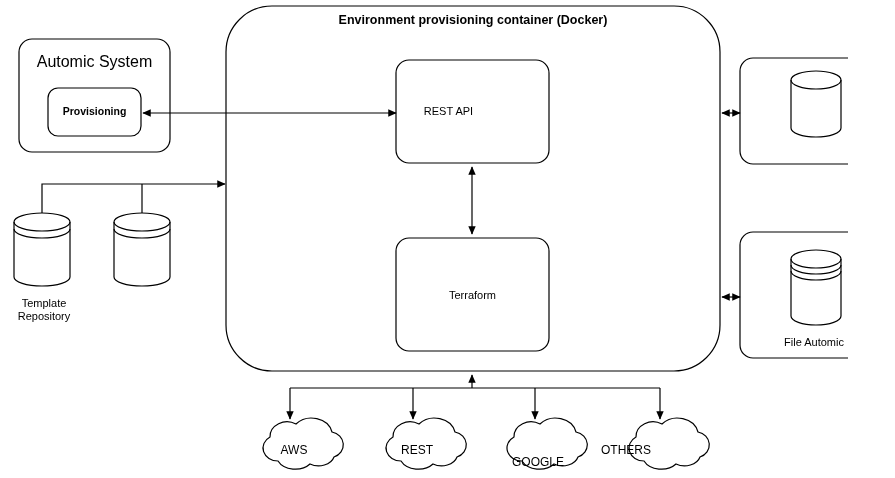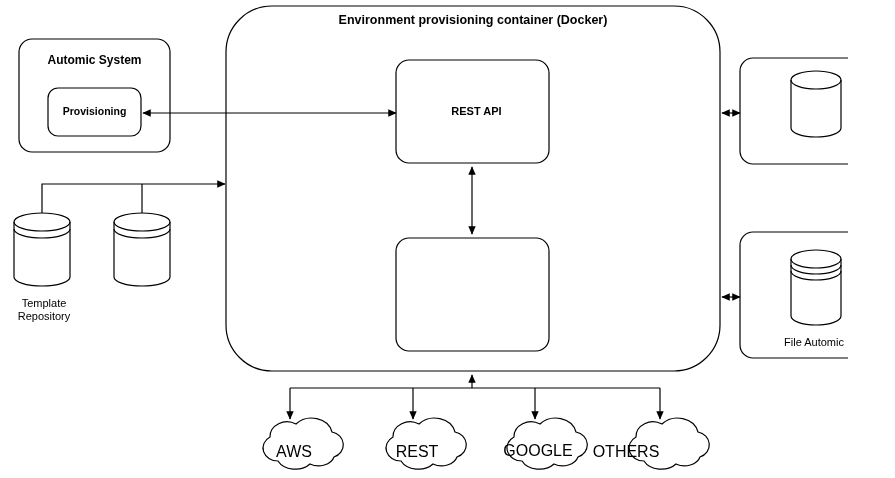--- a/index.html
+++ b/index.html
@@ -49,32 +49,32 @@
     text-align: center;
     line-height: 1.18;
     white-space: pre-line;
     font-family: "Liberation Sans", sans-serif;
   }
   .lbl-title {
     font-weight: bold;
     font-size: 12.5px;
   }
   .lbl-sub {
-    font-weight: bold;
-    font-size: 12px;
+    font-weight: normal;
+    font-size: 16px;
   }
   .lbl-body {
     font-size: 10.5px;
     font-weight: bold;
   }
   .lbl-node {
     font-size: 11px;
   }
   .lbl-cloud {
-    font-size: 16px;
+    font-size: 12px;
   }
 </style>
 </head>
 <body>
 
 <div id="canvas">
 
   <svg class="diagram" viewBox="0 0 895 478">
     <defs>
       <marker id="arrow-end" viewBox="0 0 10 10" refX="9.2" refY="5" markerWidth="7" markerHeight="7" orient="auto-start-reverse">
@@ -158,31 +158,32 @@
     <path class="conn" d="M 535 388 L 535 419" marker-end="url(#arrow-end)"></path>
     <path class="conn" d="M 660 388 L 660 419" marker-end="url(#arrow-end)"></path>
   </svg>
 
   <div class="lbl lbl-title" style="left:226px; top:13px; width:494px;">Environment provisioning container (Docker)</div>
 
   <div class="lbl lbl-sub" style="left:19px; top:53px; width:151px;">Automic System</div>
 
   <div class="lbl lbl-body" style="left:48px; top:105px; width:93px;">Provisioning</div>
 
-  <div class="lbl lbl-node" style="left:400px; top:105px; width:153px;font-weight:bold;">REST API</div>
+  <div class="lbl lbl-node" style="left:372px; top:105px; width:153px;">REST API</div>
 
+  <div class="lbl lbl-node" style="left:396px; top:289px; width:153px;">Terraform</div>
 
 
   <div class="lbl lbl-node" style="left:740px; top:336px; width:148px;">File Automic</div>
 
   <div class="lbl lbl-node" style="left:-8px; top:297px; width:104px;">Template
 Repository</div>
 
 
   <div class="lbl lbl-cloud" style="left:248px; top:443px; width:92px;">AWS</div>
 
   <div class="lbl lbl-cloud" style="left:371px; top:443px; width:92px;">REST</div>
 
-  <div class="lbl lbl-cloud" style="left:492px; top:442px; width:92px;text-align:center;">GOOGLE</div>
+  <div class="lbl lbl-cloud" style="left:492px; top:455px; width:92px;text-align:center;">GOOGLE</div>
 
   <div class="lbl lbl-cloud" style="left:580px; top:443px; width:92px;text-align:center;">OTHERS</div>
 
 </div>
 
 </body></html>

